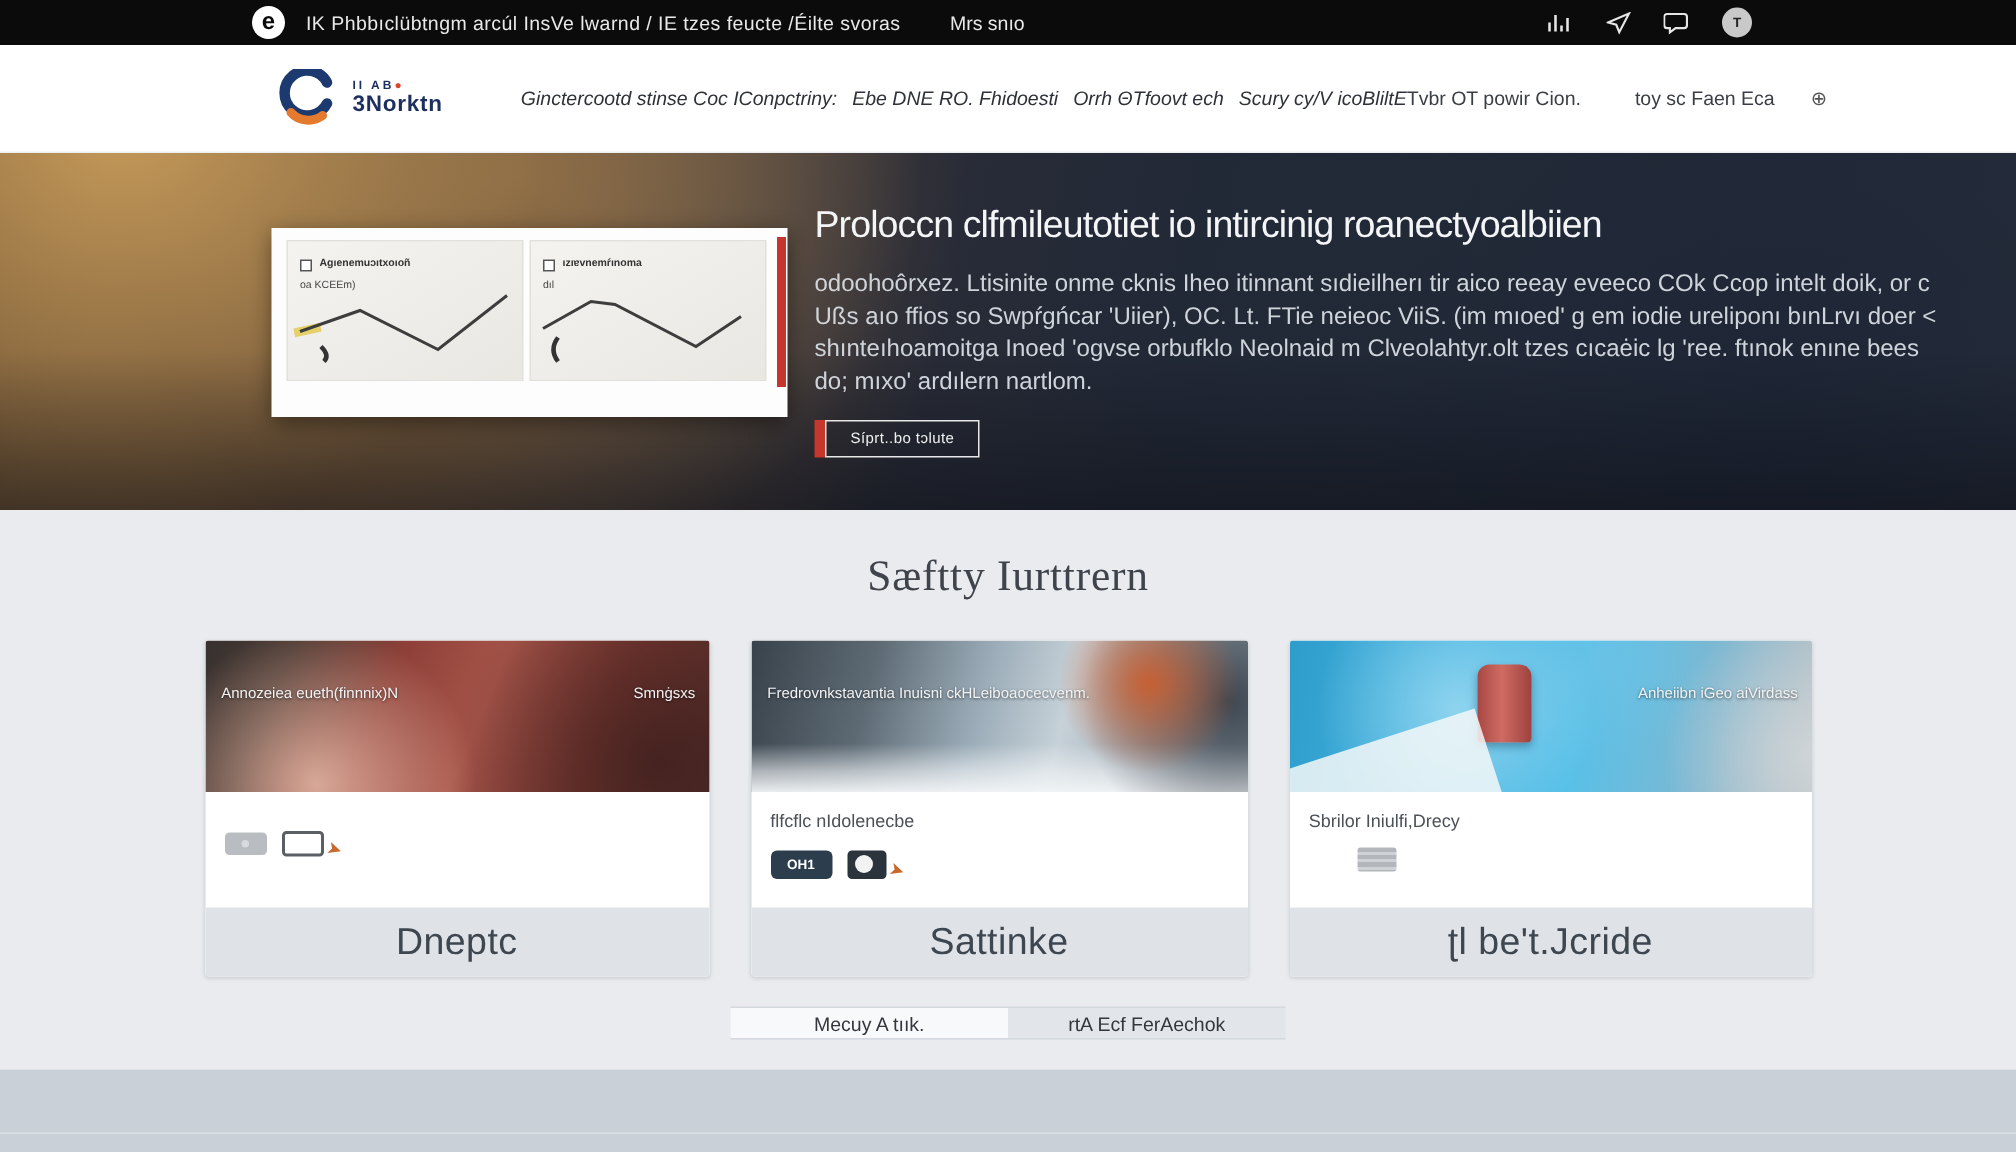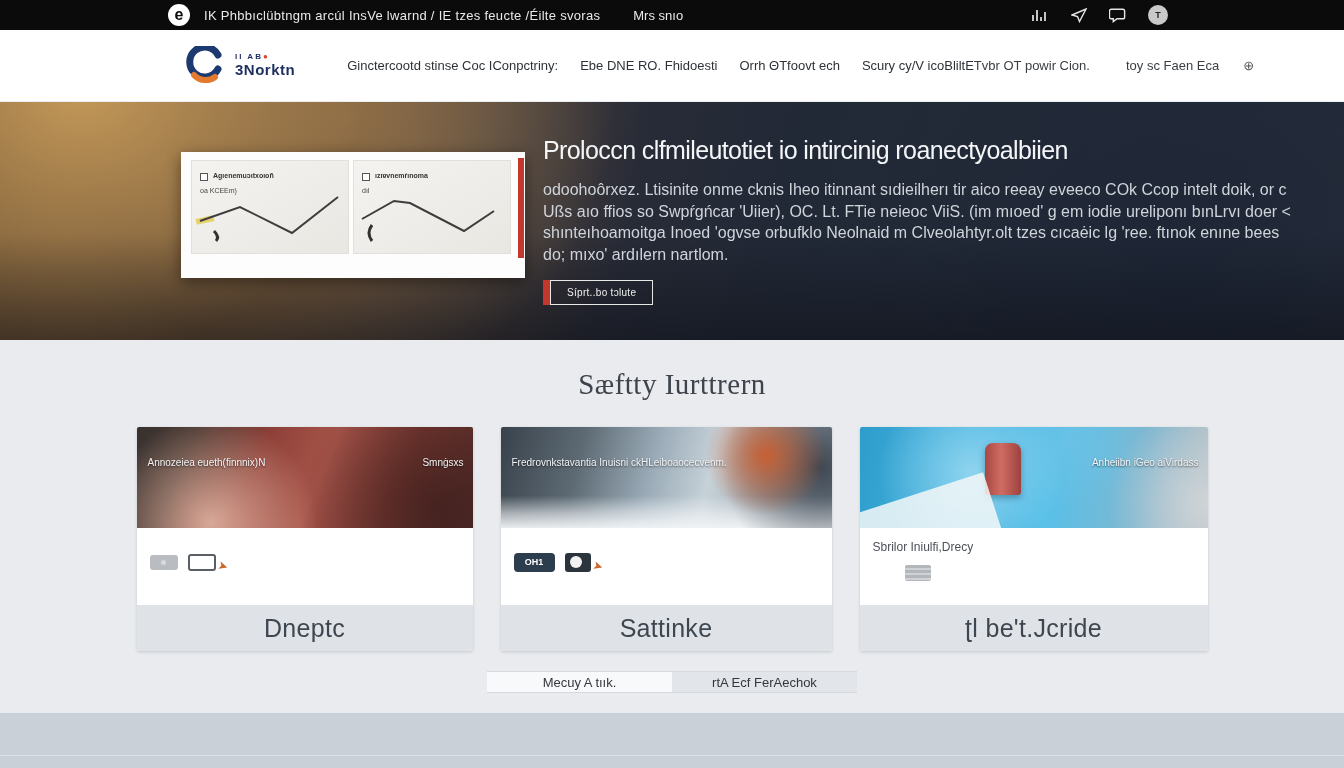--- a/index.html
+++ b/index.html
@@ -19,21 +19,21 @@
   .tb-badge { width:20px; height:20px; border-radius:50%; background:#c9c9c9; color:#222;
               font-size:9px; display:flex; align-items:center; justify-content:center; font-weight:bold; }
 
   
   .navbar { height:72px; background:#ffffff; display:flex; align-items:center; padding:0 140px 0 185px; border-bottom:1px solid #eceff1; }
   .nav-logo { display:flex; align-items:center; gap:8px; cursor:pointer; }
   .nav-logo-text { line-height:1.05; }
   .nav-logo-top { font-size:8px; font-weight:bold; color:#1d2f5e; letter-spacing:2px; }
   .nav-logo-top .red { color:#d8472b; }
   .nav-logo-main { font-size:15px; font-weight:bold; color:#1d2f5e; letter-spacing:.5px; }
-  .nav-links { display:flex; gap:22px; margin-left:52px; align-items:center; }
+  .nav-links { display:flex; gap:10px; margin-left:52px; align-items:center;font-style:italic; }
   .nav-link { font-size:13px; color:#2e3238; white-space:nowrap; cursor:pointer; }
   .nav-right { margin-left:auto; display:flex; gap:36px; align-items:center; }
   .nav-right .nav-link { color:#3a3e44; }
   .globe { font-size:13px; color:#555; margin-left:-12px; }
 
   
   .hero { height:238px; position:relative; overflow:hidden;
     background:
       radial-gradient(circle at 6% -10%, rgba(206,160,92,.95), rgba(140,98,52,.55) 22%, rgba(90,70,45,0) 44%),
       radial-gradient(circle at 26% 6%, rgba(235,196,128,.5), rgba(0,0,0,0) 26%),
@@ -226,20 +226,21 @@
         <div class="card-footer">
           <span>Dneptc</span>
         </div>
       </div>
 
       <div class="card card-2">
         <div class="card-img img-2">
           <span class="overlay-txt ov-l">Fredrovnkstavantia Inuisni ckHLeiboaocecvenm.</span>
         </div>
         <div class="card-body">
+          <div class="card-caption">flfcflc nIdolenecbe</div>
           <div class="card-icons">
             <span class="chip-pill">OH1</span>
             <span class="chip-dark"></span>
             <span class="cursor-mark">➤</span>
           </div>
         </div>
         <div class="card-footer">
           <span>Sattinke</span>
         </div>
       </div>

